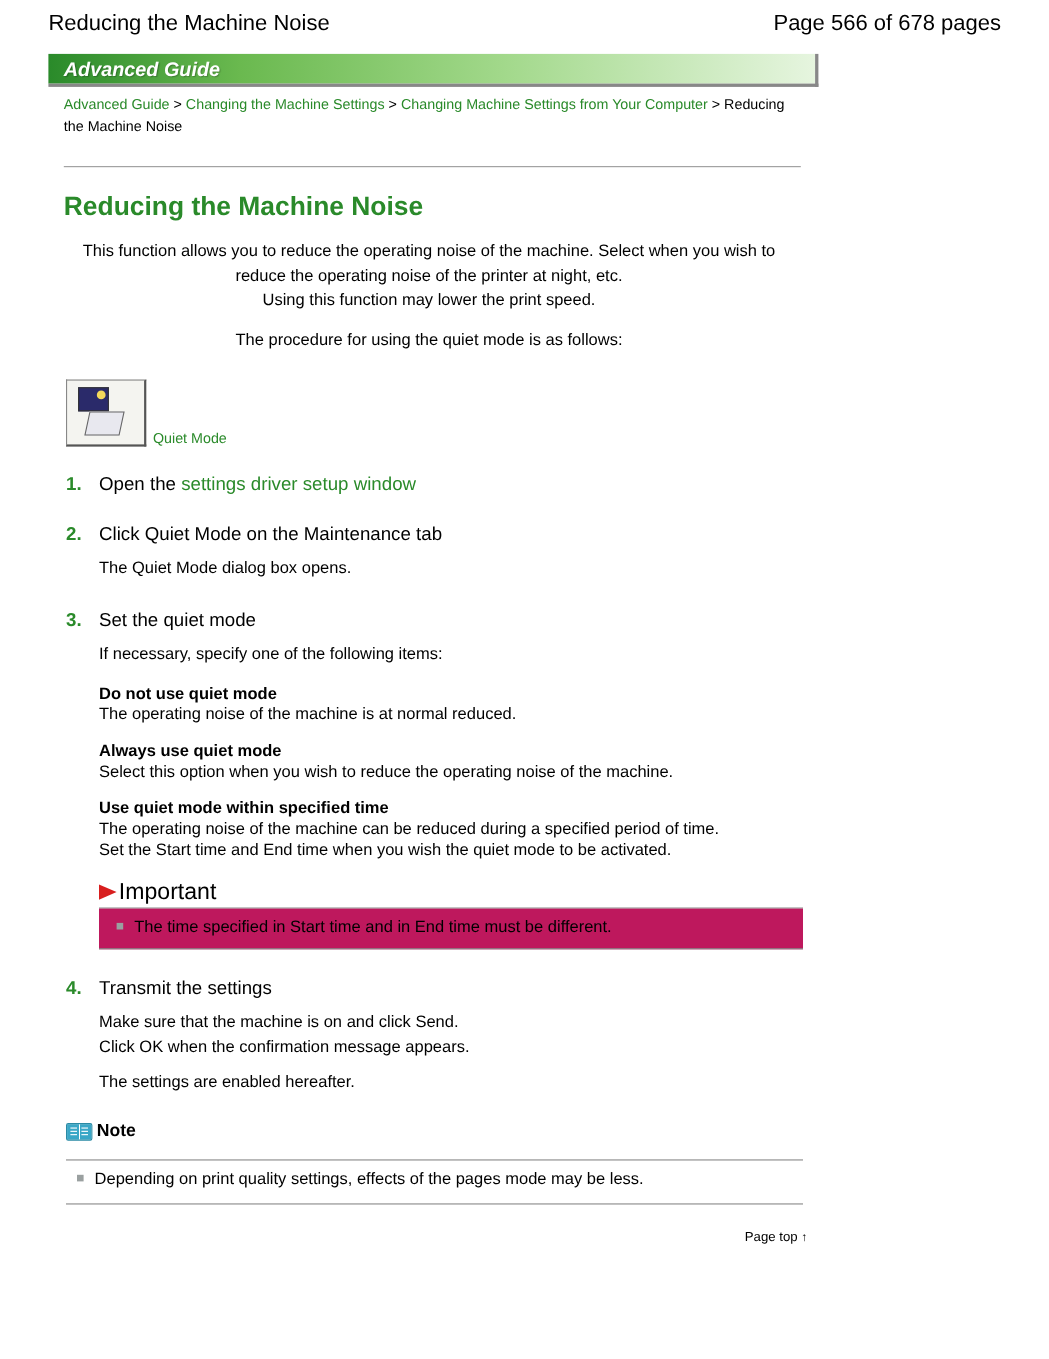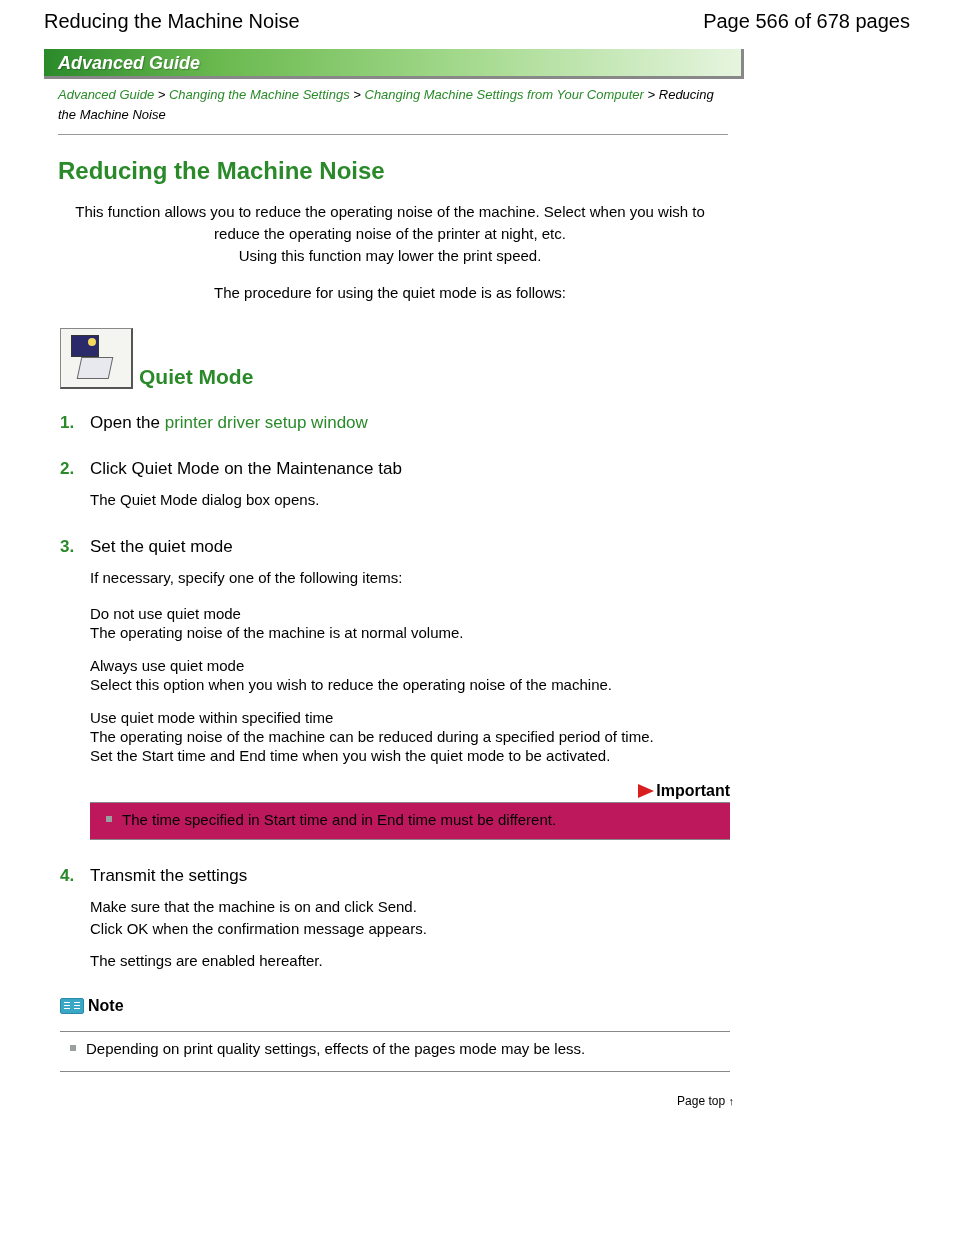--- a/index.html
+++ b/index.html
@@ -30,24 +30,23 @@
     font-style: italic;
     text-shadow: 1px 1px 1px rgba(0,0,0,.25);
     box-sizing: border-box;
     width: 700px;
   }
   .breadcrumb {
     margin: 6px 44px 0 58px;
     font-size: 13px;
     color: #000;
     line-height: 1.5;
-    padding-bottom: 10px;
+    padding-bottom: 27px;
     border-bottom: 1px solid #999;
     width: 670px;
-    font-style: italic;
   }
   .breadcrumb a { color: #2a8a2a; text-decoration: none; }
   h1.title {
     color: #2a8a2a;
     font-size: 24px;
     font-weight: bold;
     margin: 22px 0 16px 58px;
   }
   .intro { margin: 0 60px 0 60px; line-height: 1.45; width: 660px; }
   .intro p { margin: 0 0 16px 0; text-align: center; }
@@ -67,21 +66,21 @@
   }
   .icon-btn .moon::after{
     content:''; position:absolute; width:8px;height:8px;
     background:#f3d85b;border-radius:50%; top:2px; right:2px;
   }
   .icon-btn .printer {
     width:30px;height:20px;background:#e8e8ef;border:1px solid #666;
     position:absolute; bottom:8px; left:18px;
     transform: skewX(-12deg);
   }
-  .qm-label { color:#2a8a2a; font-weight:bold; margin-left:6px; font-size:21px; }
+  .qm-label { color:#2a8a2a; font-weight:normal; margin-left:6px; font-size:13px; }
   ol.steps {
     list-style: none;
     counter-reset: step;
     margin: 24px 60px 0 60px;
     padding: 0;
     width: 670px;
   }
   ol.steps > li {
     counter-increment: step;
     position: relative;
@@ -92,30 +91,30 @@
     content: counter(step) ".";
     position: absolute;
     left: 0; top: 0;
     color: #2a8a2a;
     font-weight: bold;
     font-size: 17px;
   }
   ol.steps > li .step-title { font-size: 17px; }
   ol.steps > li .step-body { margin-top: 10px; line-height:1.45; }
   a.inline { color:#2a8a2a; text-decoration:none; }
-  .opt-title { font-weight: normal; margin-top: 16px; }
+  .opt-title { font-weight: bold; margin-top: 16px; }
   .opt-desc { margin-top: 2px; }
   .important-box {
     margin-top: 18px;
   }
   .important-head {
-    font-weight: bold; font-size: 16px;
+    font-weight: normal; font-size: 21px;
     border-bottom: 1px solid #888;
     padding: 0 0 2px 0;
-    display:flex; align-items:center;justify-content:flex-end;
+    display:flex; align-items:center;
   }
   .flag-icon {
     width:0;height:0;
     border-top:7px solid transparent;
     border-bottom:7px solid transparent;
     border-left:16px solid #d81e1e;
     margin-right:2px;
   }
   .important-body {
     background: #be185d;
@@ -188,35 +187,35 @@
   <div class="icon-btn">
     <div class="moon"></div>
     <div class="printer"></div>
   </div>
   <span class="qm-label">Quiet Mode</span>
 </div>
 
 <ol class="steps">
   <li>
     <span class="step-title">
-      <span>Open the </span><a href="#" class="inline">printer driver setup window</a>
+      <span>Open the </span><a href="#" class="inline">settings driver setup window</a>
     </span>
   </li>
 
   <li>
     <span class="step-title">Click Quiet Mode on the Maintenance tab</span>
     <div class="step-body">The Quiet Mode dialog box opens.</div>
   </li>
 
   <li>
     <span class="step-title">Set the quiet mode</span>
     <div class="step-body">If necessary, specify one of the following items:</div>
 
     <div class="opt-title">Do not use quiet mode</div>
-    <div class="opt-desc">The operating noise of the machine is at normal volume.</div>
+    <div class="opt-desc">The operating noise of the machine is at normal reduced.</div>
 
     <div class="opt-title">Always use quiet mode</div>
     <div class="opt-desc">Select this option when you wish to reduce the operating noise of the machine.</div>
 
     <div class="opt-title">Use quiet mode within specified time</div>
     <div class="opt-desc">The operating noise of the machine can be reduced during a specified period of time.</div>
     <div class="opt-desc">Set the Start time and End time when you wish the quiet mode to be activated.</div>
 
     <div class="important-box">
       <div class="important-head">

